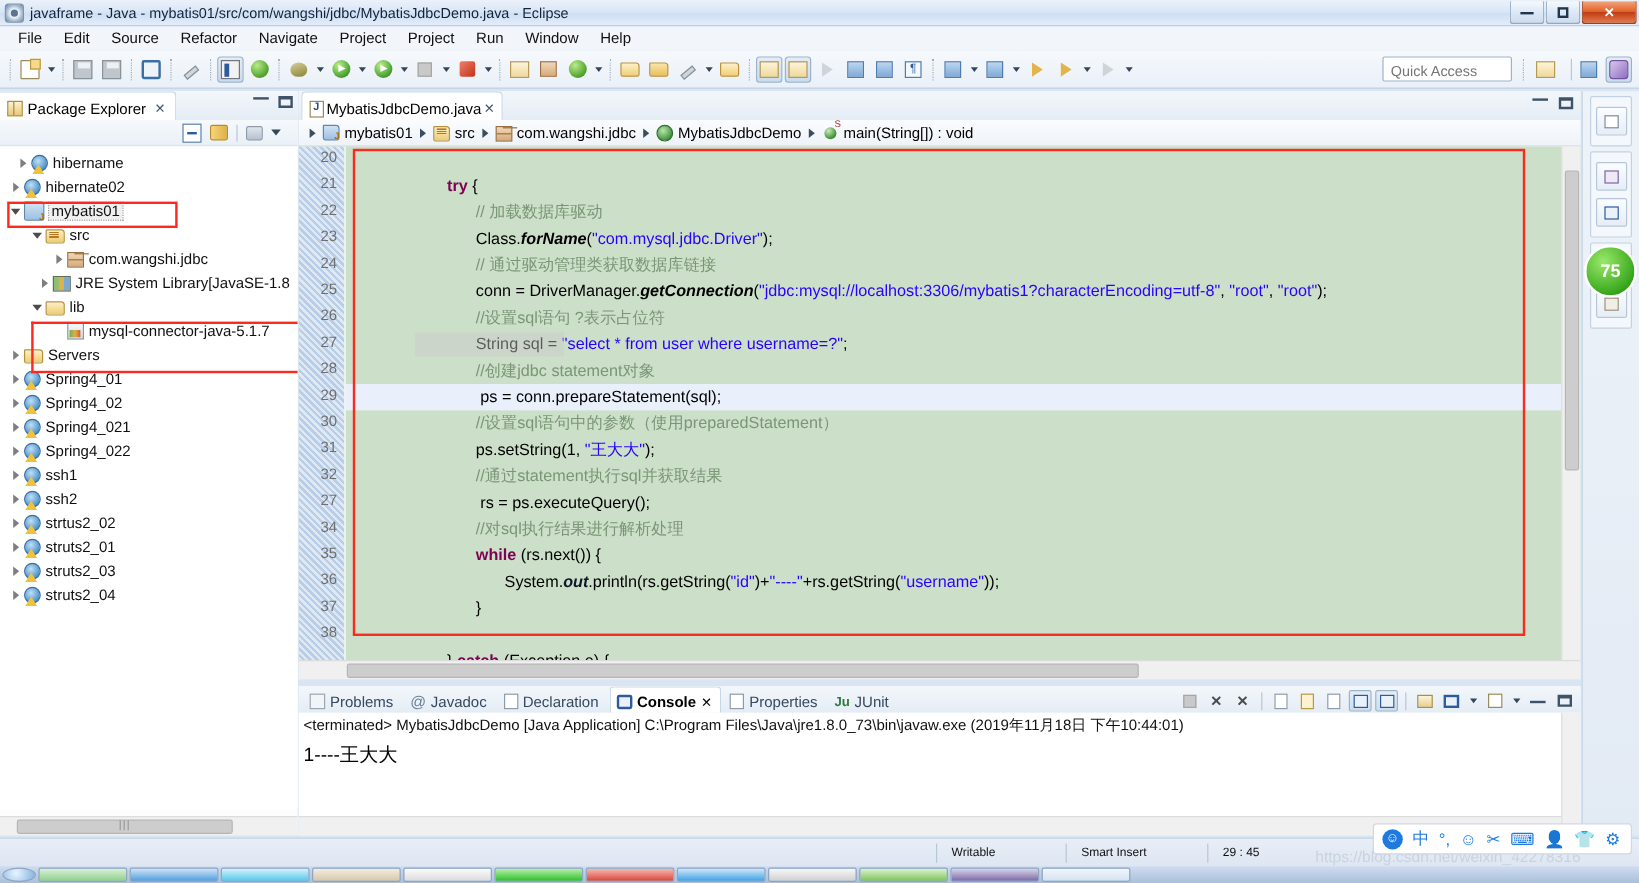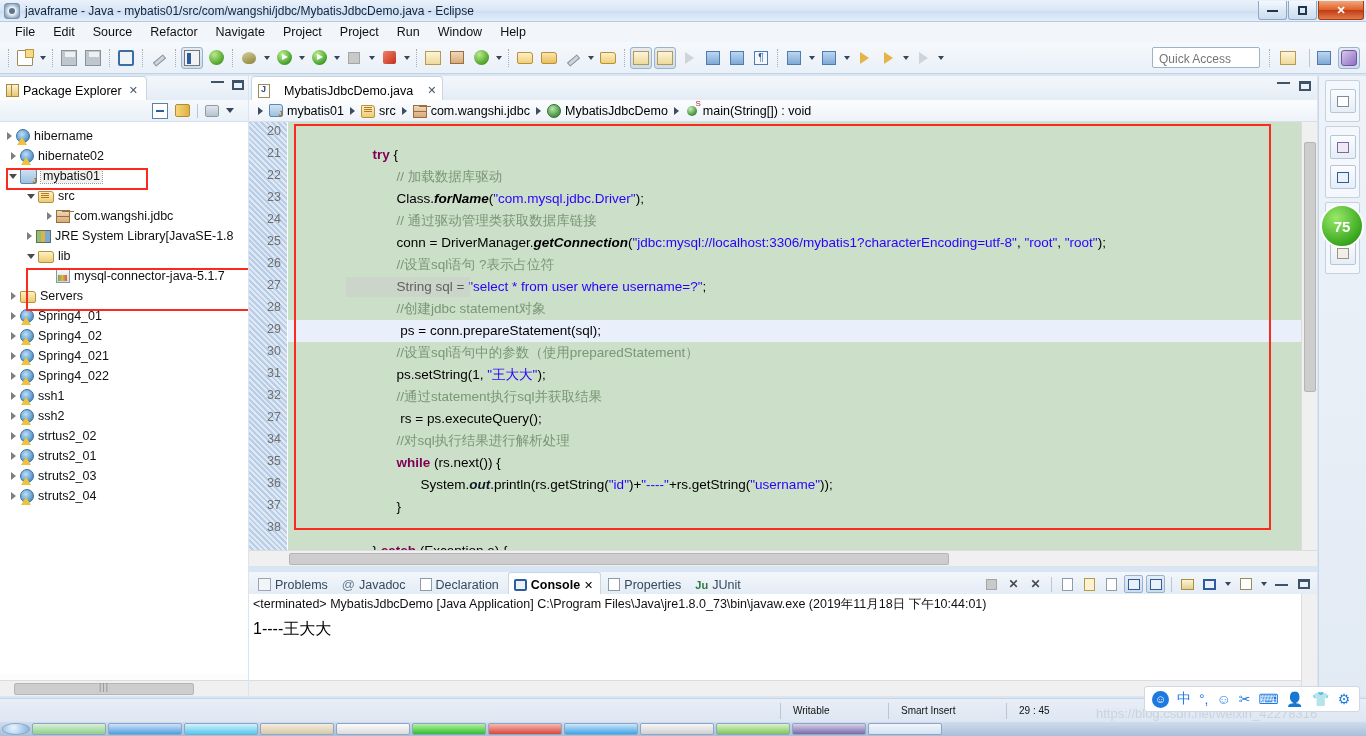--- a/index.html
+++ b/index.html
@@ -163,21 +163,21 @@
   .pe-hscroll { position:absolute; left:0; bottom:0; width:248px; height:16px; background:#f0f0f0; border-top:1px solid #dcdcdc; }
   .pe-hthumb { position:absolute; left:14px; top:2px; width:180px; height:12px; background:#cdcdcd; border:1px solid #b5b5b5; border-radius:2px; }
   .pe-hthumb::after{content:"|||";position:absolute;left:50%;top:-2px;transform:translateX(-50%);color:#8a8a8a;font-size:9px;letter-spacing:1px;}
 
   
   .editor-area { position:absolute; left:249px; top:76px; width:1068px; height:490px; background:#f3f6fa; }
   .ed-tabrow { height:24px; position:relative; background:linear-gradient(to bottom,#f3f7fb,#e4ecf5); }
   .ed-tab {
     position:absolute; left:2px; top:0; height:24px; padding:4px 6px 0 6px; background:#fff;
     border:1px solid #c7d6e5; border-bottom:none; border-radius:4px 4px 0 0;
-    display:flex; align-items:center; gap:14px; font-size:12.5px;
+    display:flex; align-items:center; gap:2px; font-size:12.5px;
   }
   .ed-tab .javaicon { width:12px;height:14px;background:#fff;border:1px solid #9a8b5a; position:relative; flex:none;}
   .ed-tab .javaicon::after{content:"J";position:absolute;left:2px;top:-1px;font-size:9px;color:#2b4f7d;font-weight:bold;}
   .ed-tab .x { font-size:11px; color:#44596e; }
   .ed-viewbtns { position:absolute; right:6px; top:5px; display:flex; gap:9px; }
 
   .breadcrumb { height:22px; background:linear-gradient(to bottom,#fbfcfe,#eef3f9); border-bottom:1px solid #d6e0eb;
     display:flex; align-items:center; padding-left:6px; gap:3px; font-size:12.5px; }
   .bc-sep { width:0;height:0;border-left:5px solid #3b4e61;border-top:4px solid transparent;border-bottom:4px solid transparent; margin:0 3px;}
   .bc-item { display:flex; align-items:center; gap:4px; }
@@ -449,21 +449,21 @@
       <span class="pe-tool pe-link"></span>
       <span style="width:1px;height:14px;border-left:1px solid #b9c6d4;"></span>
       <span class="pe-tool pe-bubble"></span>
       <span class="pe-tool pe-dd">
           <i></i>
         </span>
     </div>
 
     <div class="tree">
 
-      <div class="trow" style="padding-left:2px;">
+      <div class="trow" style="padding-left:12px;">
         <span class="tw">
             <i class="closed"></i>
           </span>
         <span class="ticon ic-webproj"></span>
         <span class="tlabel">hibername</span>
       </div>
       <div class="trow" style="padding-left:6px;">
         <span class="tw">
             <i class="closed"></i>
           </span>
@@ -484,21 +484,21 @@
         <span class="ticon ic-srcfolder"></span>
         <span class="tlabel">src</span>
       </div>
       <div class="trow" style="padding-left:42px;">
         <span class="tw">
             <i class="closed"></i>
           </span>
         <span class="ticon ic-package"></span>
         <span class="tlabel">com.wangshi.jdbc</span>
       </div>
-      <div class="trow" style="padding-left:22px;">
+      <div class="trow" style="padding-left:8px;margin-left:22px;">
         <span class="tw">
             <i class="closed"></i>
           </span>
         <span class="ticon ic-lib"></span>
         <span class="tlabel">JRE System Library</span>
         <span class="tlabel dim"> [JavaSE-1.8</span>
       </div>
       <div class="trow" style="padding-left:24px;">
         <span class="tw">
             <i class="open"></i>

